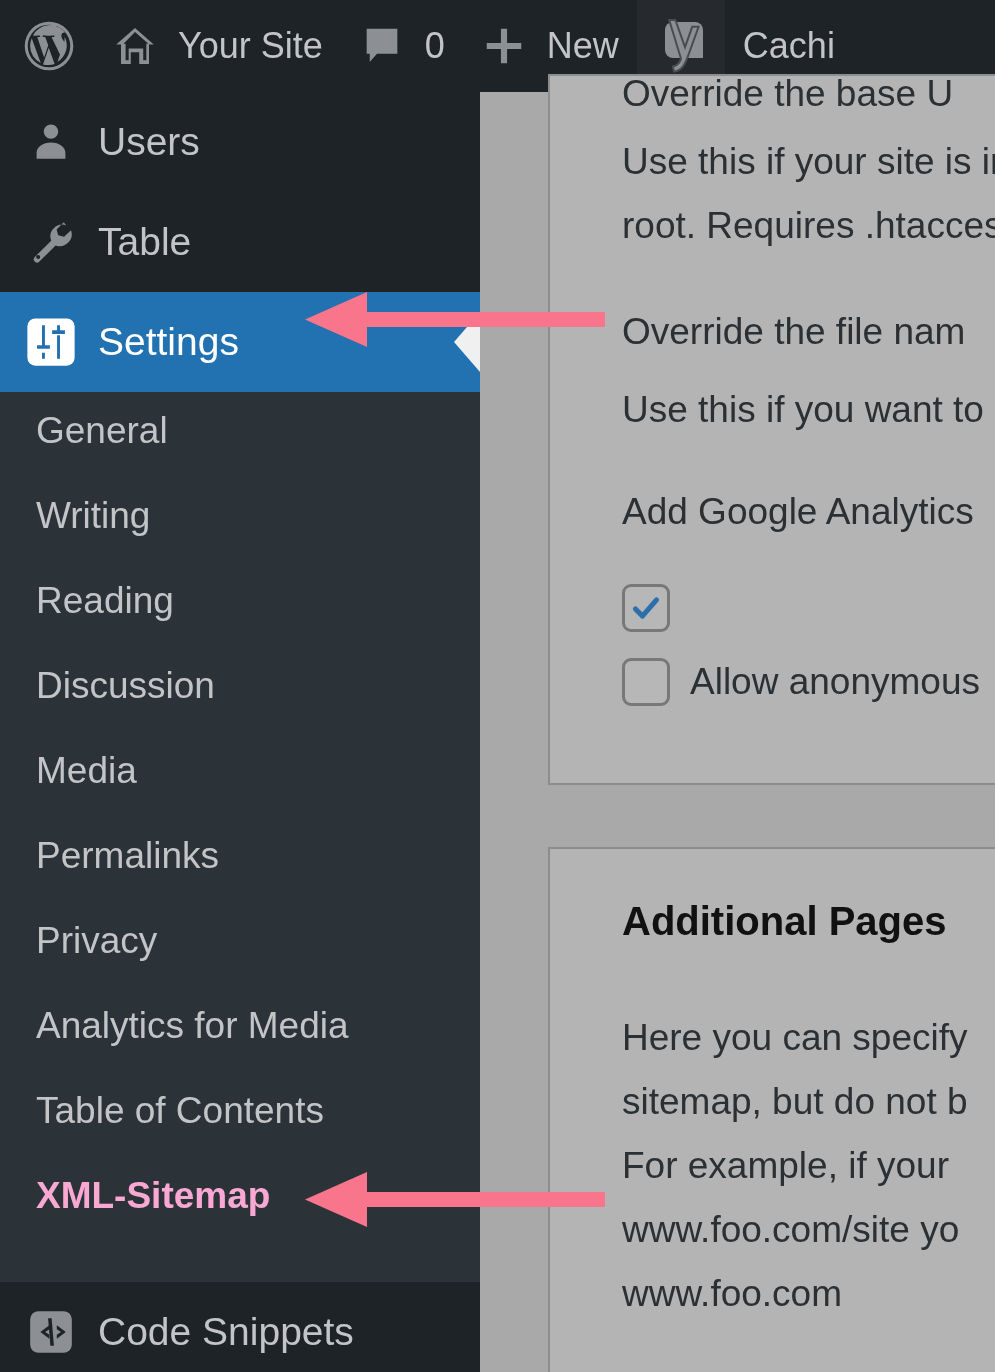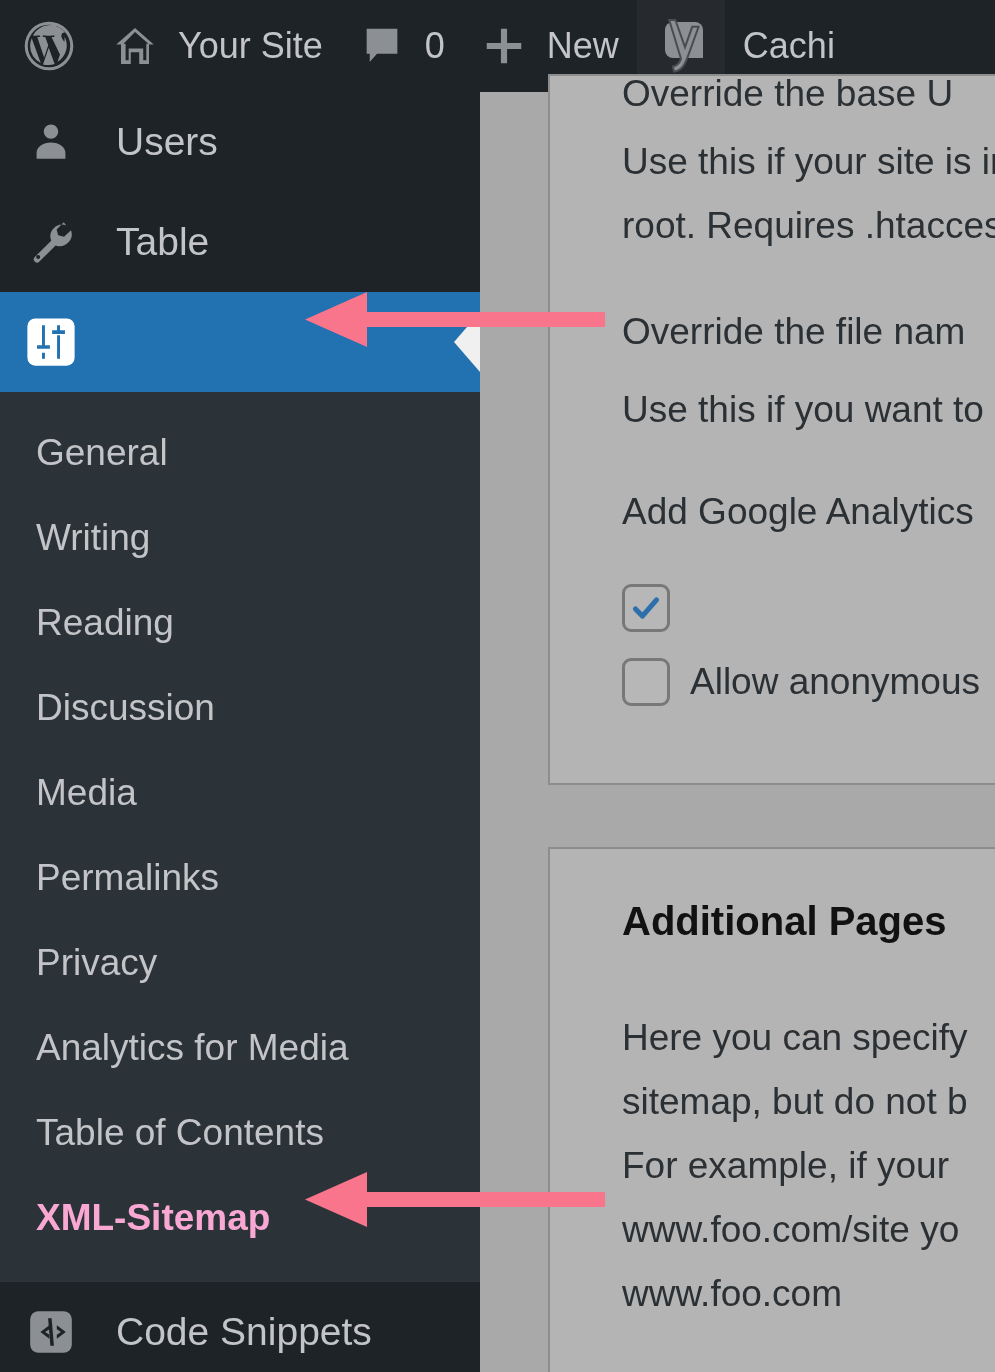--- a/index.html
+++ b/index.html
@@ -25,40 +25,40 @@
   .ab-item.highlight { background: #26292d; }
   .ab-icon { display: inline-flex; align-items: center; justify-content: center; }
 
   
   #sidebar {
     position: absolute; top: 92px; left: 0; width: 480px; height: 1280px;
     background: #1d2327;
   }
   .menu-top { background: #1d2327; }
   .menu-item {
-    display: flex; align-items: center; gap: 38px;
+    display: flex; align-items: center; gap: 20px;
     height: 100px; padding-left: 24px;
     color: #c3c4c7; font-size: 39px; white-space: nowrap;
   }
   .menu-item.active {
     background: #2271b1; color: #fff; position: relative;
   }
   .menu-item .m-ico {
     width: 54px; min-width: 54px; display: flex; align-items: center; justify-content: center;
   }
   .arrowtip {
     position: absolute; right: 0; top: 50%; transform: translateY(-50%);
     width: 0; height: 0;
     border-top: 30px solid transparent;
     border-bottom: 30px solid transparent;
     border-right: 26px solid #f0f0f1;
   }
   .submenu { background: #2c3338; padding: 18px 0 22px 0; }
   .submenu-item {
-    height: 85px; display: flex; align-items: center;
+    height: 85px; display: flex; align-items: flex-start;
     padding-left: 36px; color: #c3c4c7; font-size: 37px; white-space: nowrap;
   }
   .submenu-item.current { color: #f9a8d4; font-weight: bold; }
   .menu-bottom { background: #1d2327; }
 
   
   #sb-scroll {
     position: absolute; left: 480px; top: 92px; width: 12px; height: 1190px;
     background: #a0a0a0;
   }
@@ -173,20 +173,21 @@
       </div>
     </div>
 
     <div class="menu-item active">
       <span class="m-ico">
         <svg width="54" height="54" viewBox="0 0 24 24">
           <rect x="1.5" y="1.5" width="21" height="21" rx="3.5" fill="#ffffff"></rect>
           <path fill="#2271b1" d="M8 4.6h1.3v10.2H8V4.6Zm0 12.2h1.3v2.6H8v-2.6Zm-2.2-3.4h5.7v1.6H5.8v-1.6ZM14.7 4.6H16v2.6h-1.3V4.6Zm0 4.4H16v10.4h-1.3V9Zm-2.2-2.2h5.7v1.6h-5.7V6.8Z"></path>
         </svg>
       </span>
+      <span>Settings</span>
       <span class="arrowtip"></span>
     </div>
 
     <div class="submenu">
       <div class="submenu-item">
           <span>General</span>
         </div>
       <div class="submenu-item">
           <span>Writing</span>
         </div>

